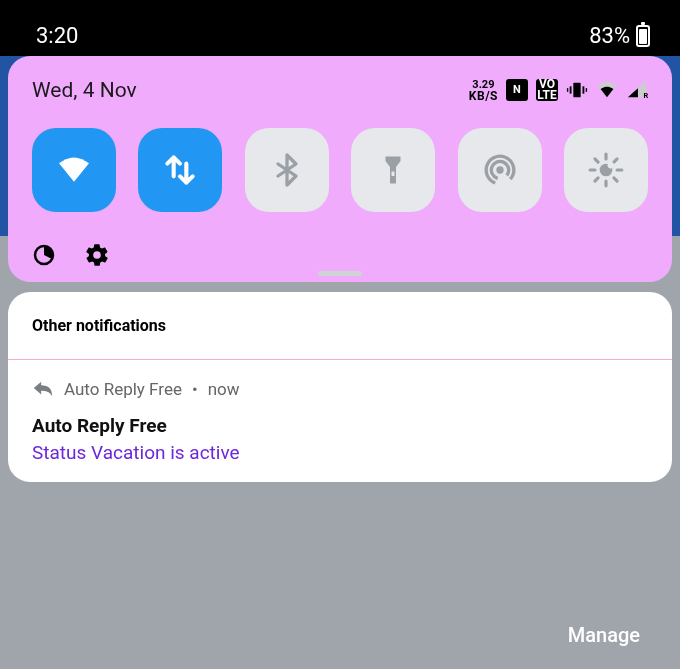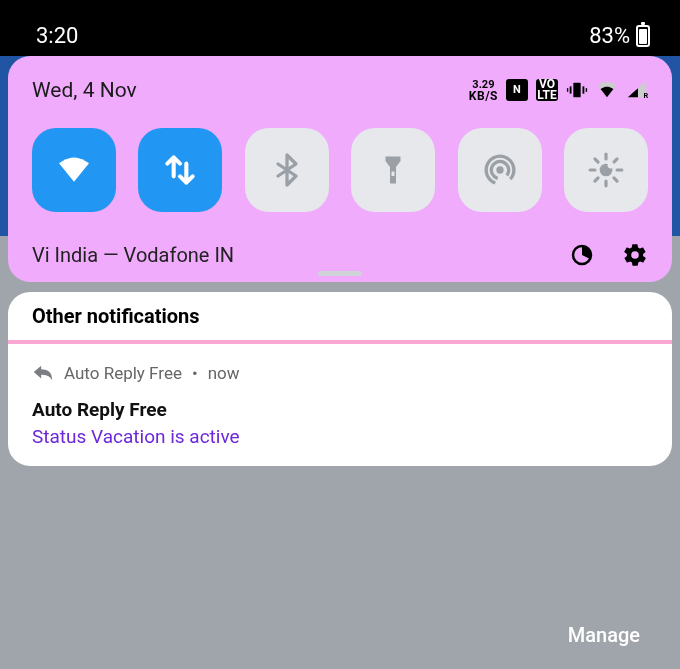--- a/index.html
+++ b/index.html
@@ -139,24 +139,24 @@
     border-radius: 3px;
   }
 
   .notif {
     background: #fff;
     margin: 10px 8px 0 8px;
     border-radius: 22px;
     overflow: hidden;
   }
   .notif-header {
-    padding: 12px 24px;
-    font-size: 20px;
+    padding: 24px 24px;
+    font-size: 16px;
     font-weight: 700;
-    border-bottom: 4px solid #f9a8d4;
+    border-bottom: 1px solid #f9a8d4;
   }
   .notif-body {
     padding: 18px 24px 18px 24px;
   }
   .notif-meta {
     display: flex;
     align-items: center;
     gap: 10px;
     color: #666;
     font-size: 17px;
@@ -281,21 +281,20 @@
           <line x1="17" y1="17" x2="19" y2="19"></line>
           <line x1="5" y1="19" x2="7" y2="17"></line>
           <line x1="17" y1="7" x2="19" y2="5"></line>
         </g>
         <circle cx="15" cy="9" r="2" fill="#e6e8eb"></circle>
       </svg>
     </div>
   </div>
 
   <div class="qs-footer">
-    <div class="carrier">Vi India — Vodafone IN</div>
     <div class="qs-footer-right">
       <svg width="24" height="24" viewBox="0 0 24 24">
         <circle cx="12" cy="12" r="9" fill="none" stroke="#000" stroke-width="2.5"></circle>
         <path d="M12 3 A9 9 0 0 1 20 16 L12 12 Z" fill="#000"></path>
       </svg>
       <svg width="26" height="26" viewBox="0 0 24 24">
         <path fill="#000" d="M19.4 13c0-.3.1-.7.1-1s0-.7-.1-1l2.1-1.6c.2-.1.2-.4.1-.6l-2-3.5c-.1-.2-.4-.3-.6-.2l-2.5 1c-.5-.4-1.1-.7-1.7-1l-.4-2.6c0-.2-.2-.4-.5-.4h-4c-.2 0-.4.2-.5.4l-.4 2.6c-.6.2-1.2.6-1.7 1l-2.5-1c-.2-.1-.5 0-.6.2l-2 3.5c-.1.2-.1.5.1.6L4.6 11c0 .3-.1.7-.1 1s0 .7.1 1l-2.1 1.6c-.2.1-.2.4-.1.6l2 3.5c.1.2.4.3.6.2l2.5-1c.5.4 1.1.7 1.7 1l.4 2.6c0 .2.2.4.5.4h4c.2 0 .4-.2.5-.4l.4-2.6c.6-.2 1.2-.6 1.7-1l2.5 1c.2.1.5 0 .6-.2l2-3.5c.1-.2.1-.5-.1-.6L19.4 13zM12 15.5A3.5 3.5 0 1 1 12 8.5a3.5 3.5 0 0 1 0 7z"></path>
       </svg>
     </div>
   </div>

